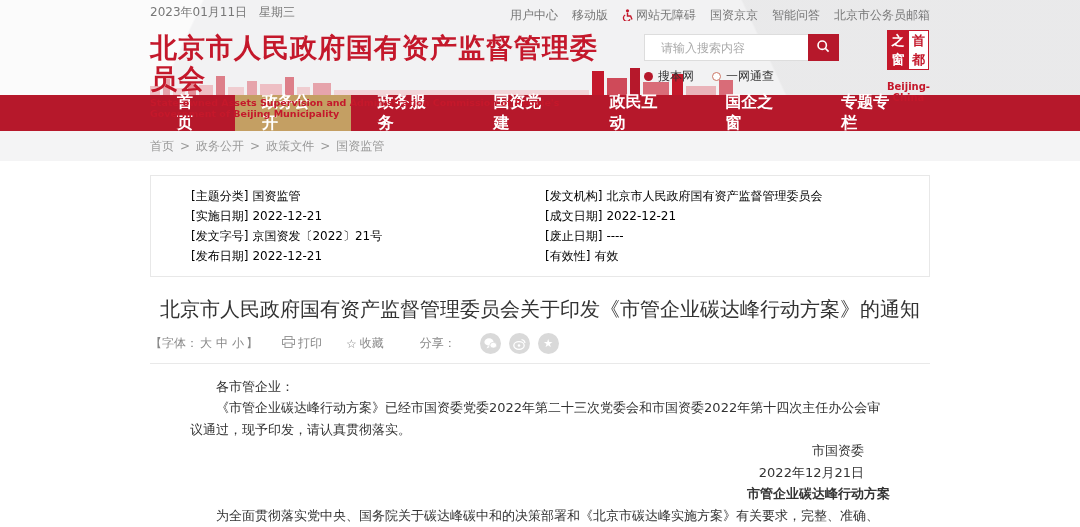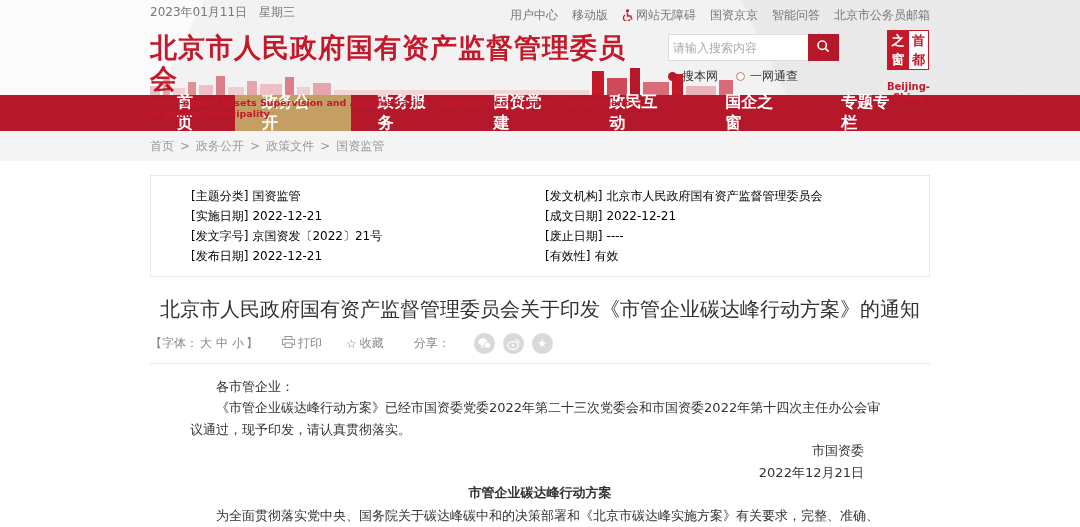--- a/index.html
+++ b/index.html
@@ -24,22 +24,22 @@
   .header-main { height: 69px; display: flex; align-items: flex-start; position: relative; }
   .skyline { position: absolute; left: 0; bottom: 0; width: 660px; height: 30px;
              display: flex; align-items: flex-end; gap: 3px; pointer-events: none; }
   .skyline div { flex: 0 0 auto; }
   .brand { position: relative; z-index: 2; padding-top: 6px; }
   .site-title { font-size: 27px; font-weight: bold; color: #c4182b; letter-spacing: 1px; line-height: 1.15; }
   .site-subtitle { font-size: 9.5px; font-weight: bold; color: #c4182b; margin-top: 3px; letter-spacing: 0; }
 
   .search-area { position: relative; z-index: 2; margin-left: 26px; padding-top: 8px; }
   .search-row { display: flex; }
-  .search-input { width: 140px; height: 27px; border: 1px solid #ddd; border-right: none;
-                  background: #fff; padding: 0 4px; font-size: 12px; color: #0369a1; outline: none; }
+  .search-input { width: 164px; height: 27px; border: 1px solid #ddd; border-right: none;
+                  background: #fff; padding: 0 16px; font-size: 12px; color: #0369a1; outline: none; }
   .search-input::placeholder { color: #aaa; }
   .search-btn { width: 31px; height: 27px; background: #b6182b; border: none; cursor: pointer;
                 display: flex; align-items: center; justify-content: center; }
   .scope-row { margin-top: 7px; display: flex; gap: 18px; font-size: 12px; color: #333; align-items: center; }
   .scope { display: flex; align-items: center; gap: 5px; cursor: pointer; }
   .radio-dot { width: 9px; height: 9px; border-radius: 50%; display: inline-block; }
   .radio-dot.on { background: #b6182b; }
   .radio-dot.off { background: #fff; border: 1.5px solid #c76; }
 
   .logo { position: relative; z-index: 2; margin-left: 48px; margin-top: 4px; width: 44px; }
@@ -71,31 +71,31 @@
   
   .article-title { text-align: center; font-size: 20px; font-weight: normal; color: #333;
                    margin-top: 18px; line-height: 28px; }
   .article-meta { display: flex; justify-content: space-between; align-items: center;
                   font-size: 12px; color: #999; margin-top: 10px; padding-bottom: 9px;
                   border-bottom: 1px solid #e9e9e9; }
   .article-meta .left span { margin-right: 4px; }
   .article-meta .right { display: flex; align-items: center; gap: 24px; color: #888; }
   .fontsize a { color: #888; text-decoration: none; margin: 0 2px; }
   .tool { display: flex; align-items: center; gap: 3px; color: #888; text-decoration: none; cursor: pointer; }
-  .share-label { margin-left: 6px; }
+  .share-label { margin-left: 12px; }
   .share-circles { display: flex; gap: 8px; }
   .share-circle { width: 21px; height: 21px; border-radius: 50%; background: #d9d9d9;
                   display: flex; align-items: center; justify-content: center;
                   color: #fff; font-size: 11px; cursor: pointer; }
 
   .article-body { padding: 12px 40px 0; font-size: 13px; color: #333; line-height: 1.65; }
   .article-body p { margin: 0; }
   .p-indent { text-indent: 2em; }
   .p-right { text-align: right; padding-right: 2em; }
-  .p-center { text-align: center; font-weight: bold; font-family: Liberation Mono, monospace; }
+  .p-center { text-align: right; font-weight: bold; }
 </style>
 </head>
 <body>
 
 <div class="top-region">
   <div class="container">
     <div class="topbar">
       <span>2023年01月11日　星期三</span>
       <span class="topbar-links">
         <a href="#">用户中心</a>

